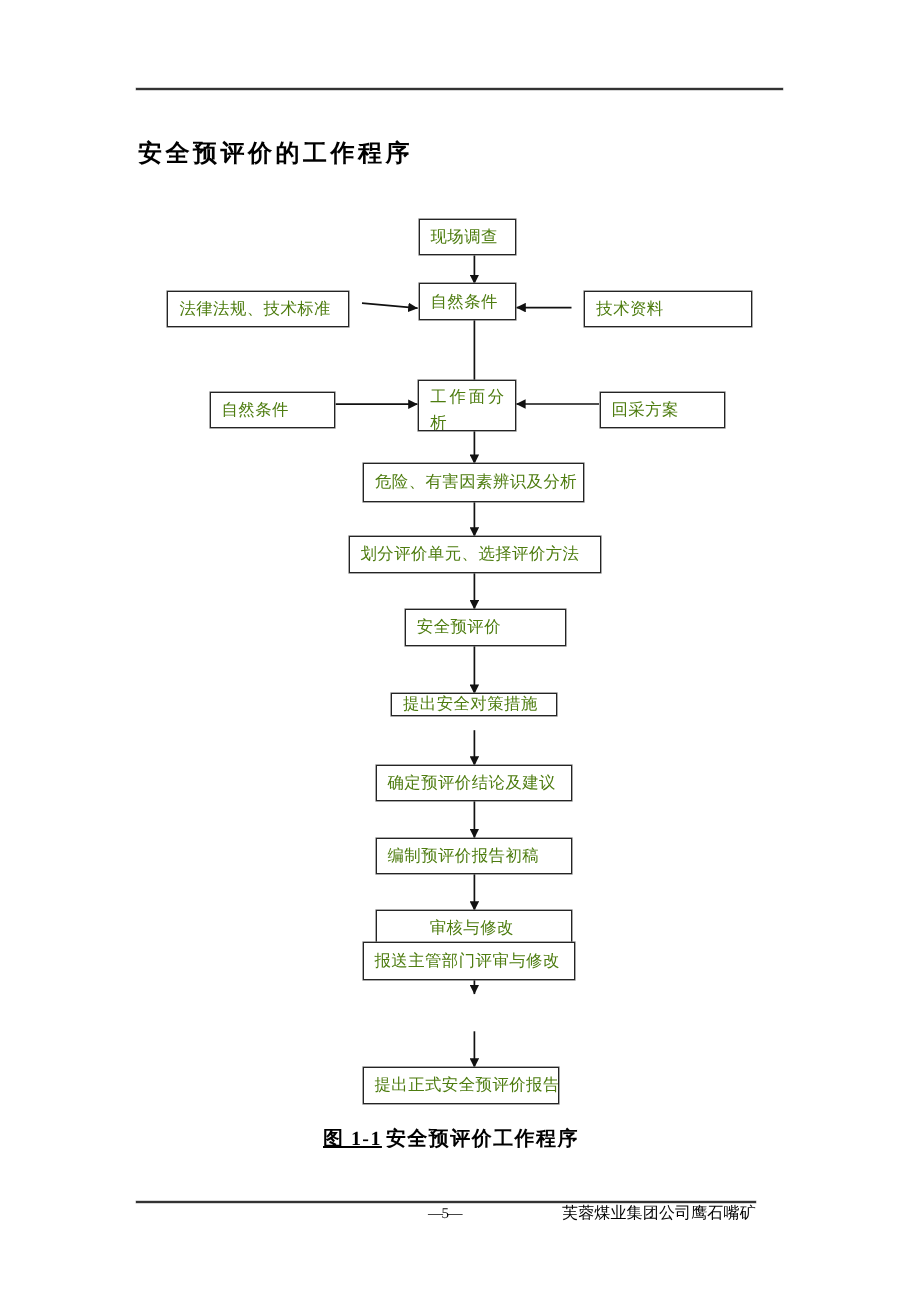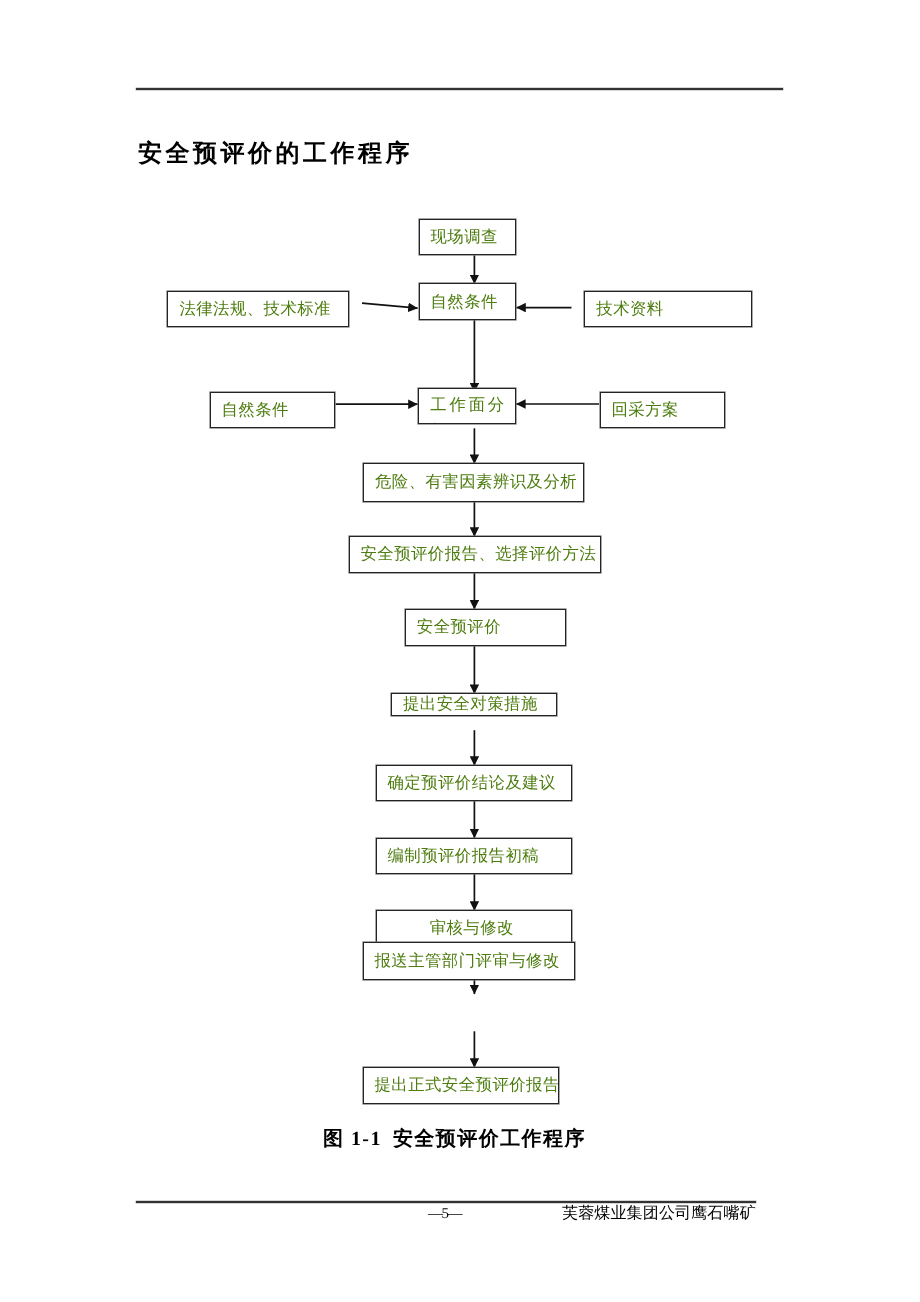--- a/index.html
+++ b/index.html
@@ -110,21 +110,21 @@
     position: absolute;
     left: 323px;
     top: 1127px;
     font-family: "Liberation Serif", serif;
     font-weight: bold;
     font-size: 20px;
     letter-spacing: 1.45px;
     line-height: 24px;
     white-space: nowrap;
   }
-  .caption .cp1 { margin-right: 11px; }
+  .caption .cp1 { margin-right: 4px; text-decoration: underline; }
 
   
   .footer-rule {
     position: absolute;
     left: 136px;
     top: 1201px;
     width: 620px;
     height: 1.6px;
     background: #333333;
     box-shadow: 0 0 0 0.4px #9a9a9a;
@@ -196,32 +196,32 @@
         </div>
       <div class="node n3" style="left: 418.5px; top: 283.4px; width: 97.2px; height: 37px;">
           <span>自然条件</span>
         </div>
       <div class="node n4" style="left: 584.3px; top: 291px; width: 167.5px; height: 36.4px;">
           <span>技术资料</span>
         </div>
       <div class="node n5" style="left: 209.5px; top: 392.3px; width: 125.3px; height: 36px;">
           <span>自然条件</span>
         </div>
-      <div class="node n6" style="left: 418.3px; top: 388px; width: 97.8px; height: 36px;">
+      <div class="node n6" style="left: 418.3px; top: 380px; width: 97.8px; height: 51px;">
           <span class="l1">工作面分</span>
           <span class="l2">析</span>
         </div>
       <div class="node n7" style="left: 599.5px; top: 392.3px; width: 125.3px; height: 36px;">
           <span>回采方案</span>
         </div>
       <div class="node n8" style="left: 363px; top: 463.2px; width: 221px; height: 38.6px;">
           <span>危险、有害因素辨识及分析</span>
         </div>
       <div class="node n9" style="left: 348.5px; top: 536px; width: 252px; height: 37.1px;">
-          <span>安全预评价报告、选择评价方法</span>
+          <span>划分评价单元、选择评价方法</span>
         </div>
       <div class="node n10" style="left: 404.8px; top: 608.7px; width: 161px; height: 37px;">
           <span>安全预评价</span>
         </div>
       <div class="node n11" style="left: 391px; top: 693.2px; width: 166px; height: 23px;">
           <span>提出安全对策措施</span>
         </div>
       <div class="node n12" style="left: 375.5px; top: 765px; width: 196.5px; height: 36.3px;">
           <span>确定预评价结论及建议</span>
         </div>

